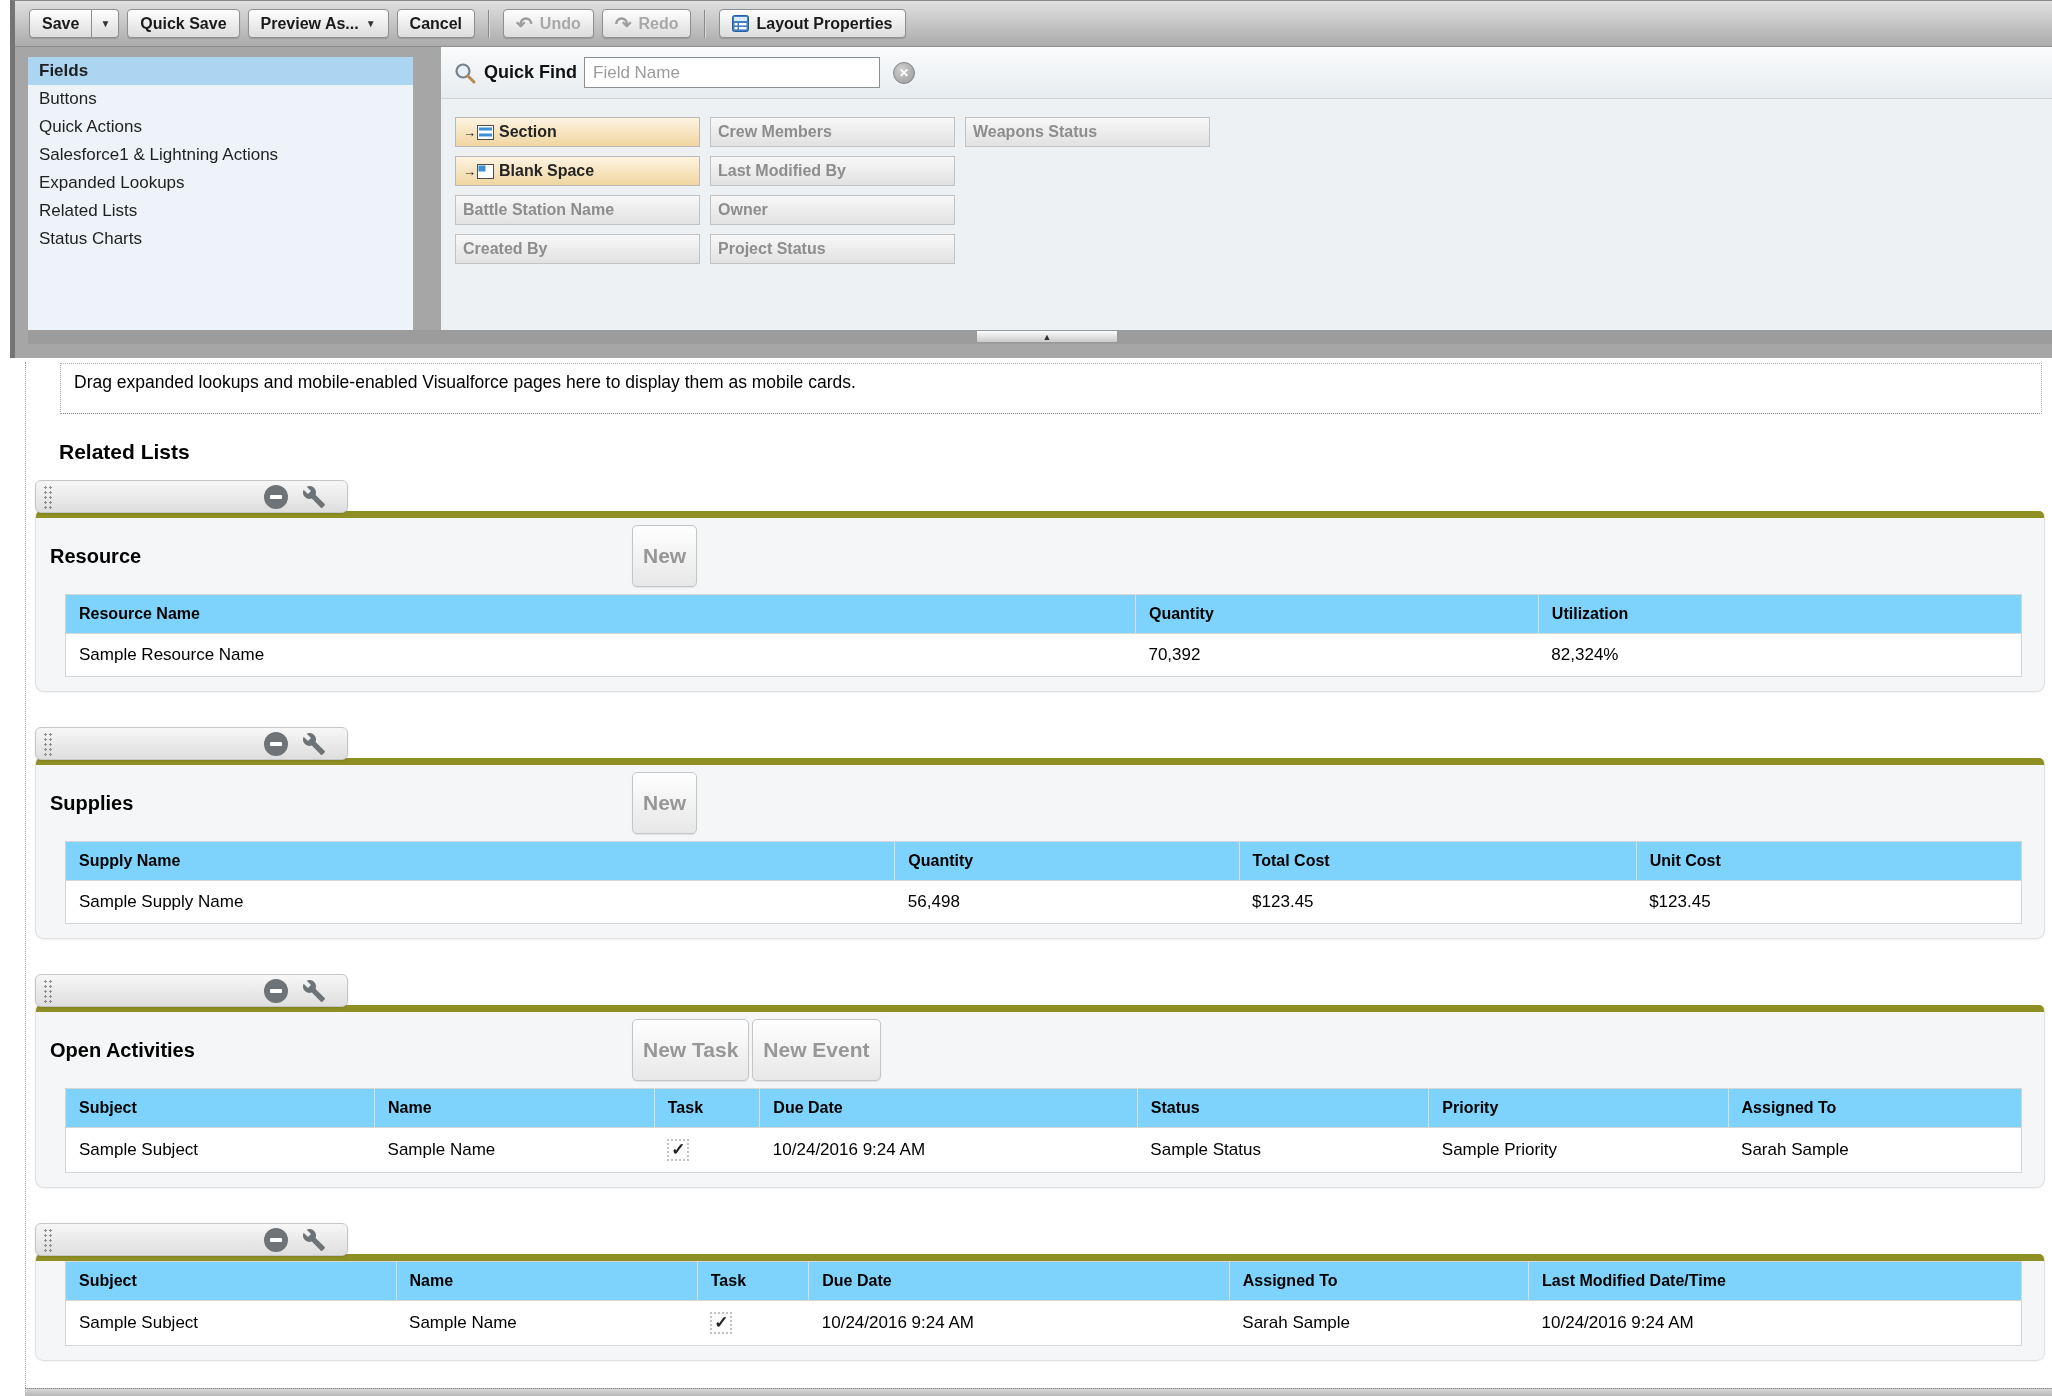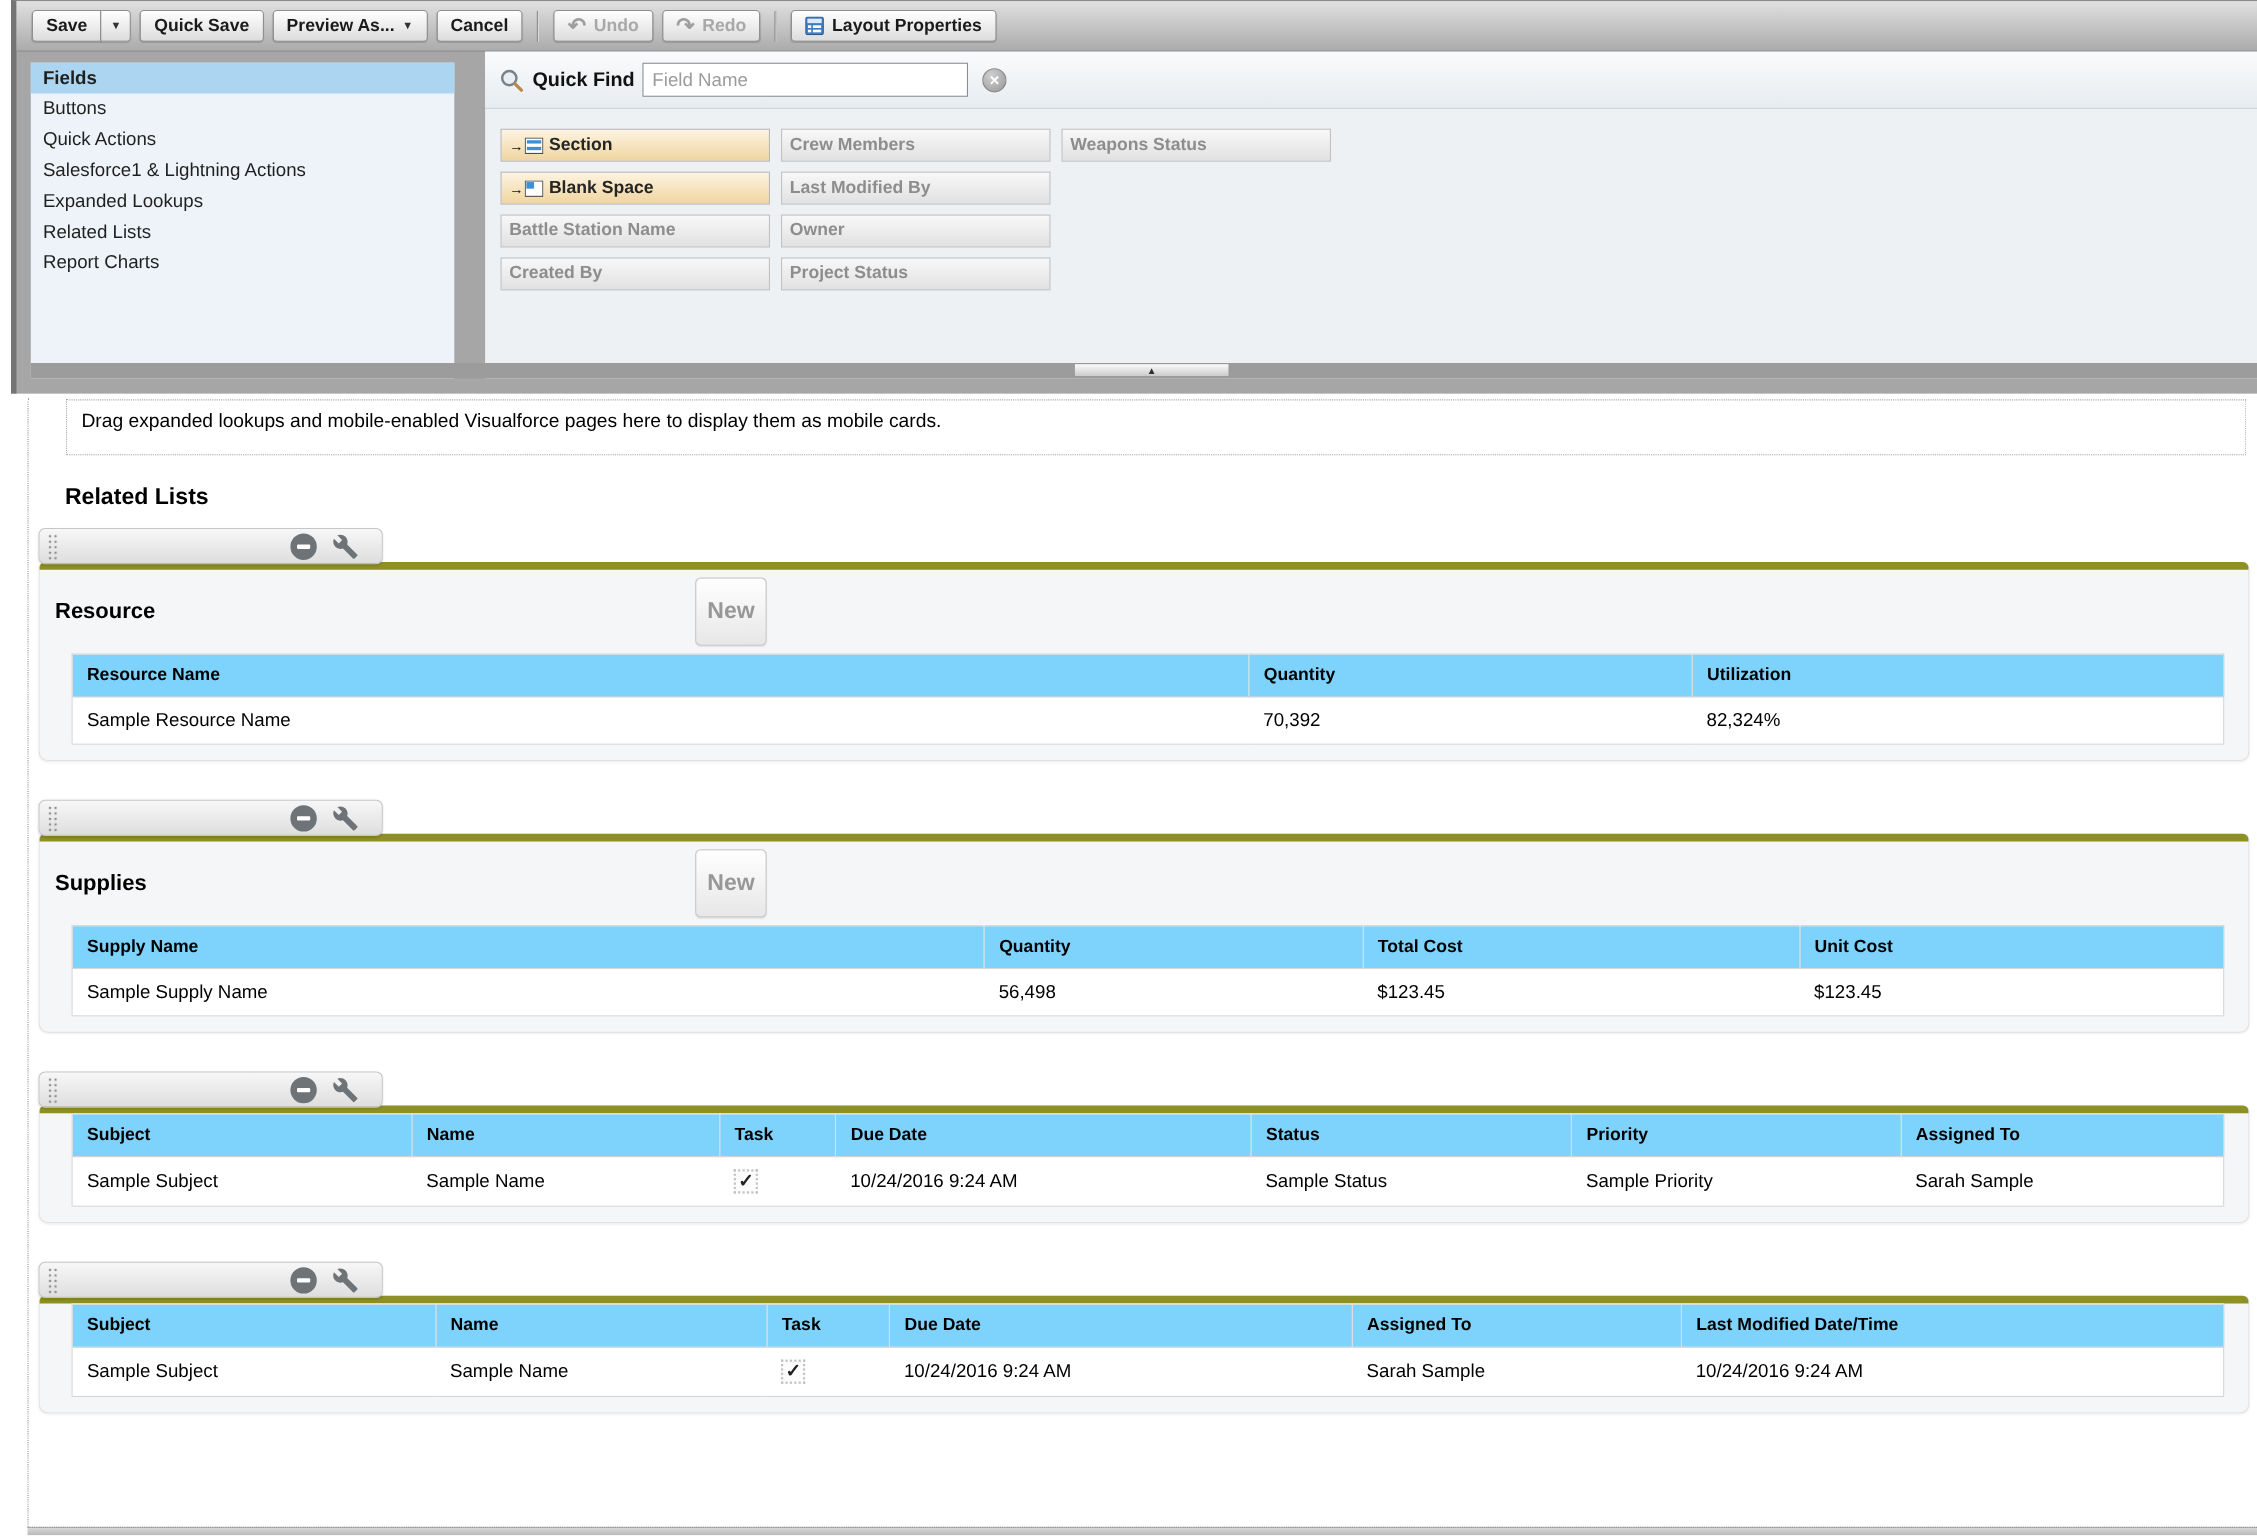--- a/index.html
+++ b/index.html
@@ -188,21 +188,21 @@
     </div>
 
     <div class="palette-wrap">
       <div class="sidebar">
         <div class="sidebar-item selected">Fields</div>
         <div class="sidebar-item">Buttons</div>
         <div class="sidebar-item">Quick Actions</div>
         <div class="sidebar-item">Salesforce1 &amp; Lightning Actions</div>
         <div class="sidebar-item">Expanded Lookups</div>
         <div class="sidebar-item">Related Lists</div>
-        <div class="sidebar-item">Report Charts</div>
+        <div class="sidebar-item">Status Charts</div>
       </div>
 
       <div class="fields-panel">
         <div class="quickfind">
           <svg width="24" height="24" viewBox="0 0 24 24">
             <circle cx="10" cy="10" r="6.5" fill="#e8f0f6" stroke="#7a8187" stroke-width="2.2"></circle>
             <line x1="15" y1="15" x2="21" y2="21" stroke="#b58a4a" stroke-width="3" stroke-linecap="round"></line>
           </svg>
           <span class="qf-label">Quick Find</span>
           <input class="qf-input" placeholder="Field Name" style="">
@@ -354,20 +354,25 @@
         <div class="module-wrap">
           <div class="drag-tab">
             <span class="grip"></span>
             <span class="minus-btn"></span>
             <span class="wrench-btn"><svg width="24" height="24" viewBox="0 0 24 24">
                 <path d="M22.7 19l-9.1-9.1c.9-2.3.4-5-1.5-6.9-2-2-5-2.4-7.4-1.3L9 6 6 9 1.6 4.7C.4 7.1.9 10.1 2.9 12.1c1.9 1.9 4.6 2.4 6.9 1.5l9.1 9.1c.4.4 1 .4 1.4 0l2.3-2.3c.5-.4.5-1.1.1-1.4z" fill="#6d7377"></path>
               </svg></span>
           </div>
           <div class="module">
             <div class="olive-bar"></div>
+            <div class="module-header">
+              <span class="module-title">Open Activities</span>
+              <span class="sample-btn">New Task</span>
+              <span class="sample-btn">New Event</span>
+            </div>
             <table>
               <colgroup>
                 <col style="width: 15.8%;">
                 <col style="width: 14.3%;">
                 <col style="width: 5.4%;">
                 <col style="width: 19.3%;">
                 <col style="width: 14.9%;">
                 <col style="width: 15.3%;">
                 <col style="width: 15%;">
               </colgroup>

